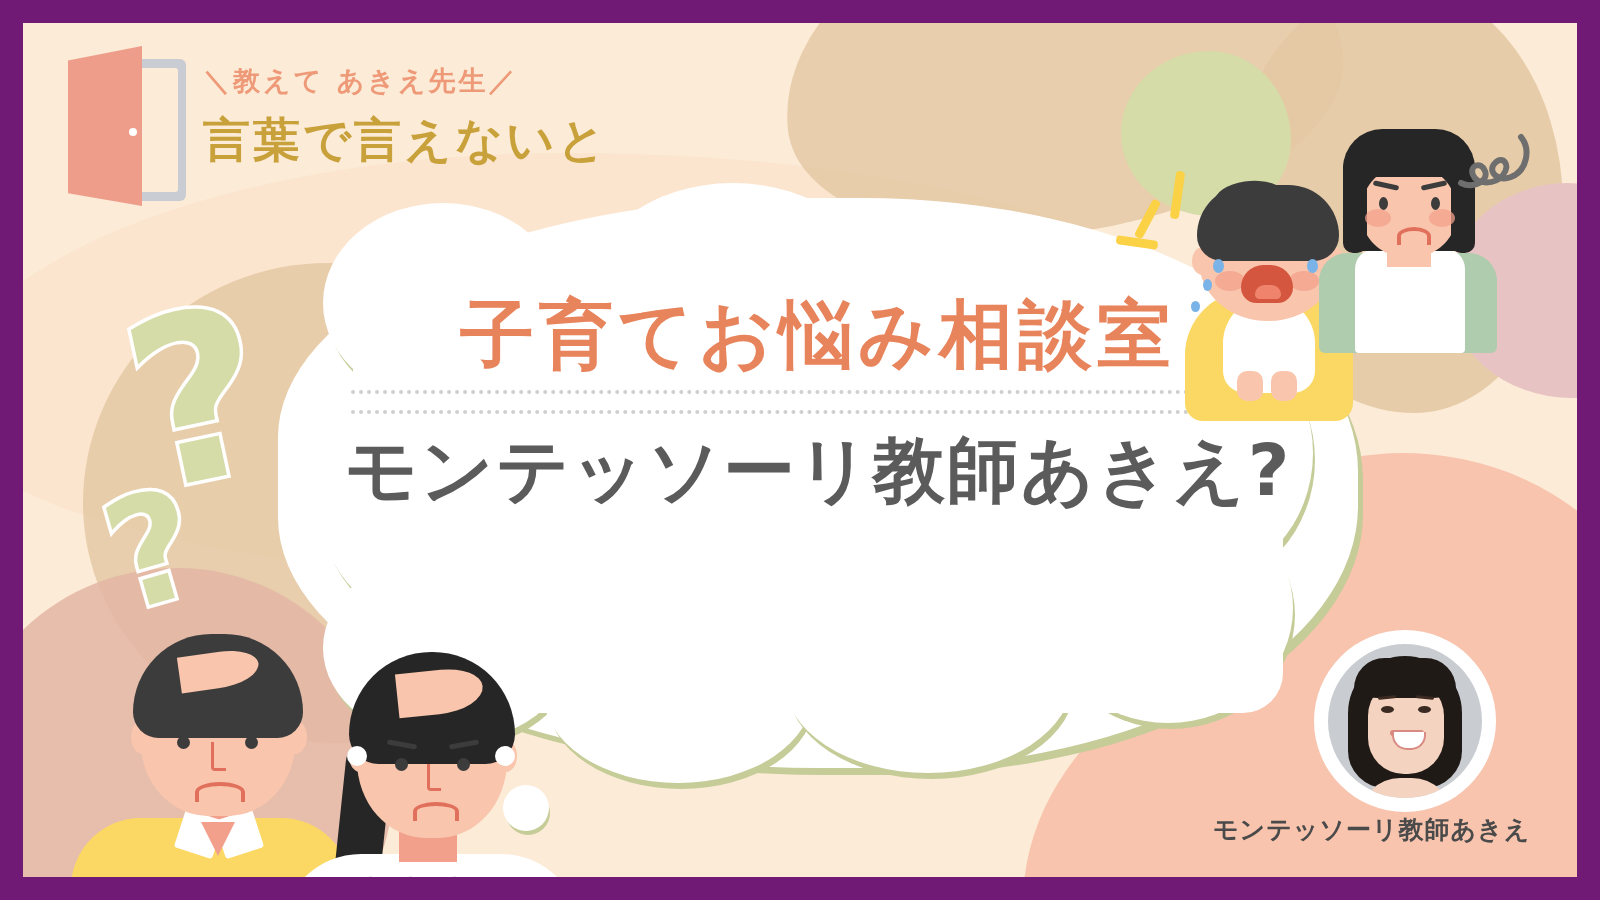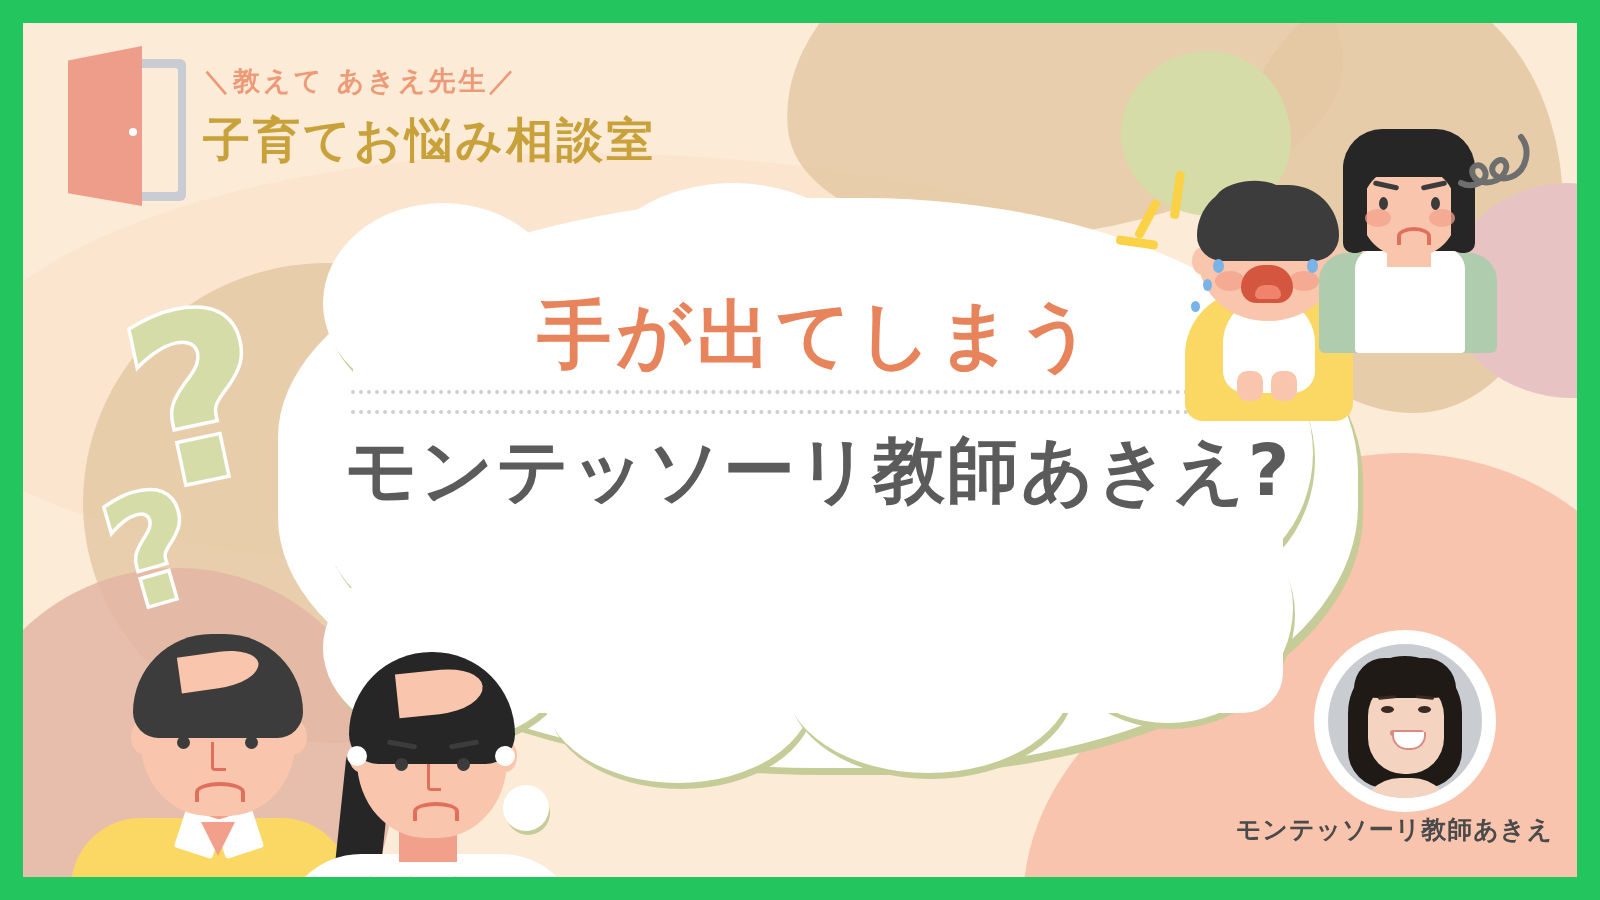--- a/index.html
+++ b/index.html
@@ -2,21 +2,21 @@
 <html><head>
 <meta charset="utf-8">
 <style>
   html,body{margin:0;padding:0;background:#fff;}
   body{font-family:"DejaVu Sans","Liberation Sans",sans-serif;}
 
   .canvas{
     position:relative;
     width:1600px;height:900px;
     overflow:hidden;
-    background:#22c55e;
+    background:#701a75;
     box-sizing:border-box;
   }
   .inner{
     position:absolute;
     left:23px;top:23px;
     width:1554px;height:854px;
     overflow:hidden;
     background:#FCEBD7;
   }
 
@@ -353,21 +353,21 @@
     background:#fff;border-radius:0 0 15px 15px;border:2px solid #D98A82;border-top:none;
   }
   .av-lip{position:absolute;left:62px;top:86px;width:34px;height:6px;background:#D98A82;border-radius:4px;}
   .av-shoulder{
     position:absolute;left:32px;top:134px;width:92px;height:40px;
     background:#F4D3C0;border-radius:46px 46px 0 0;
   }
 
   .credit{
     position:absolute;left:1190px;top:790px;width:340px;
-    text-align:right;color:#4A4A4A;font-size:25px;font-weight:bold;
+    text-align:left;color:#4A4A4A;font-size:25px;font-weight:bold;
     letter-spacing:1px;white-space:nowrap;
   }
 </style>
 </head>
 <body>
 
 <div class="canvas">
   <div class="inner">
 
     <div class="blob blob-cream-wash"></div>
@@ -383,21 +383,21 @@
     <div class="door">
       <div class="door-frame">
         <div class="door-frame-in"></div>
       </div>
       <div class="door-panel"></div>
       <div class="door-knob"></div>
     </div>
 
     <div class="header">
       <div class="kicker">＼教えて あきえ先生／</div>
-      <div class="headline">子育てお悩み相談室</div>
+      <div class="headline">言葉で言えないと</div>
     </div>
 
     <div class="qmark qmark-big">
       <span>?</span>
     </div>
     <div class="qmark qmark-small">
       <span>?</span>
     </div>
 
     <div>
@@ -409,21 +409,21 @@
       <div class="bubble-lobe lobe-e"></div>
       <div class="bubble-lobe lobe-f"></div>
       <div class="bubble-lobe lobe-g"></div>
       <div class="bubble-lobe lobe-h"></div>
       <div class="bubble-lobe lobe-i"></div>
       <div class="bubble-core"></div>
       <div class="bubble-tail"></div>
     </div>
 
     <div class="main-text">
-      <div class="line-orange">手が出てしまう</div>
+      <div class="line-orange">子育てお悩み相談室</div>
       <hr class="divider">
       <hr class="divider">
       <div class="line-gray">モンテッソーリ教師あきえ?</div>
     </div>
 
     <div class="burst" style="left:1120px;top:175px;width:9px;height:42px;transform:rotate(28deg);"></div>
     <div class="burst" style="left:1150px;top:148px;width:9px;height:48px;transform:rotate(8deg);"></div>
     <div class="burst" style="left:1093px;top:215px;width:42px;height:9px;transform:rotate(8deg);"></div>
 
     <div class="fig child">

